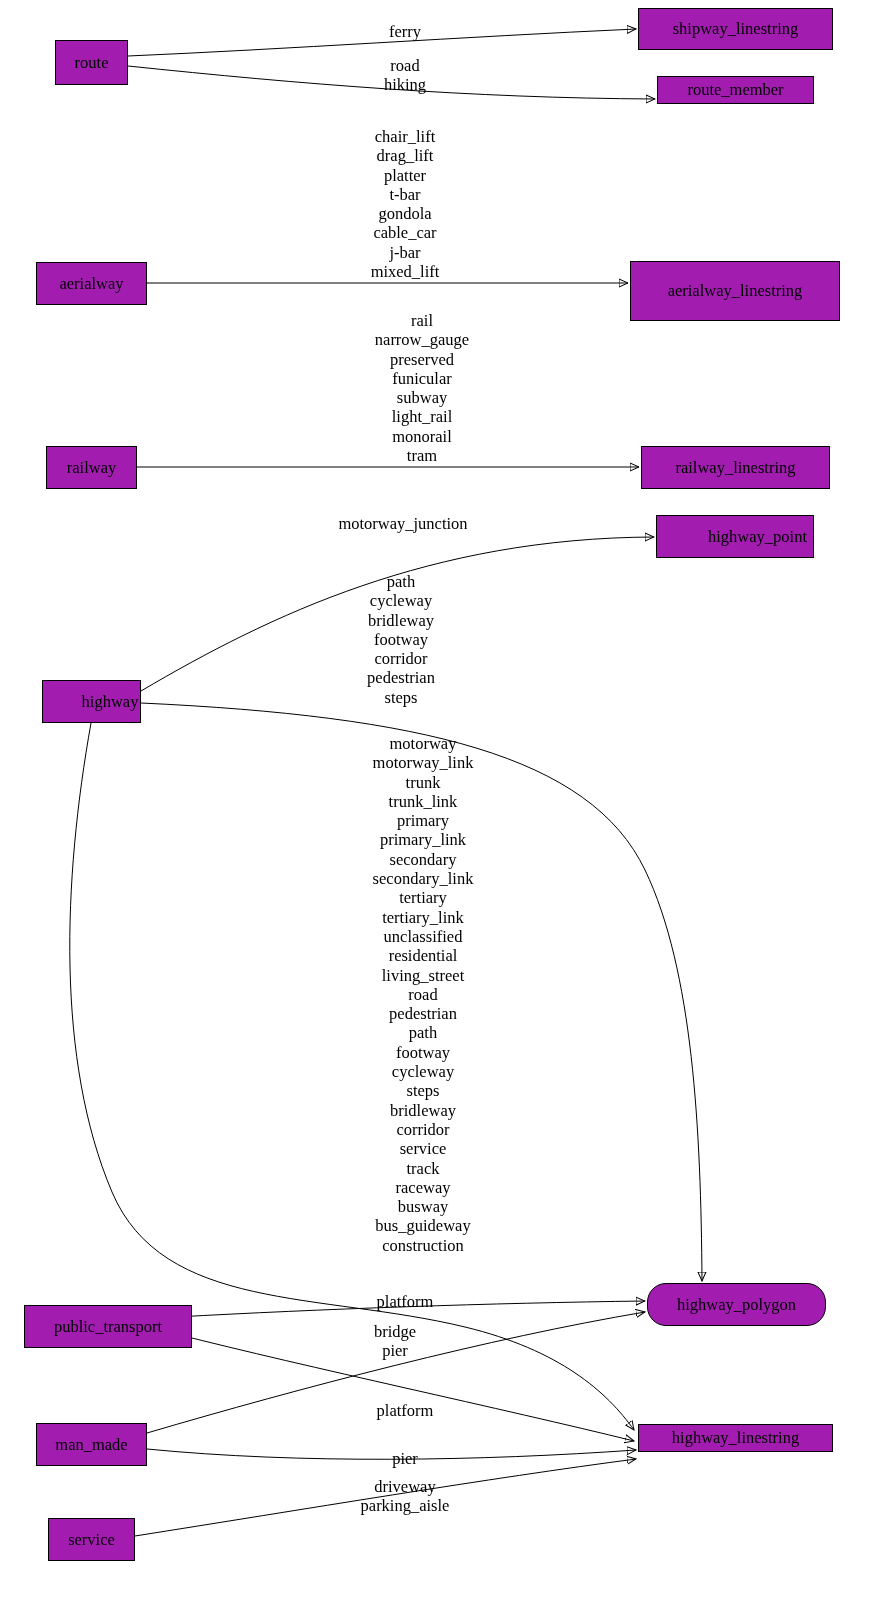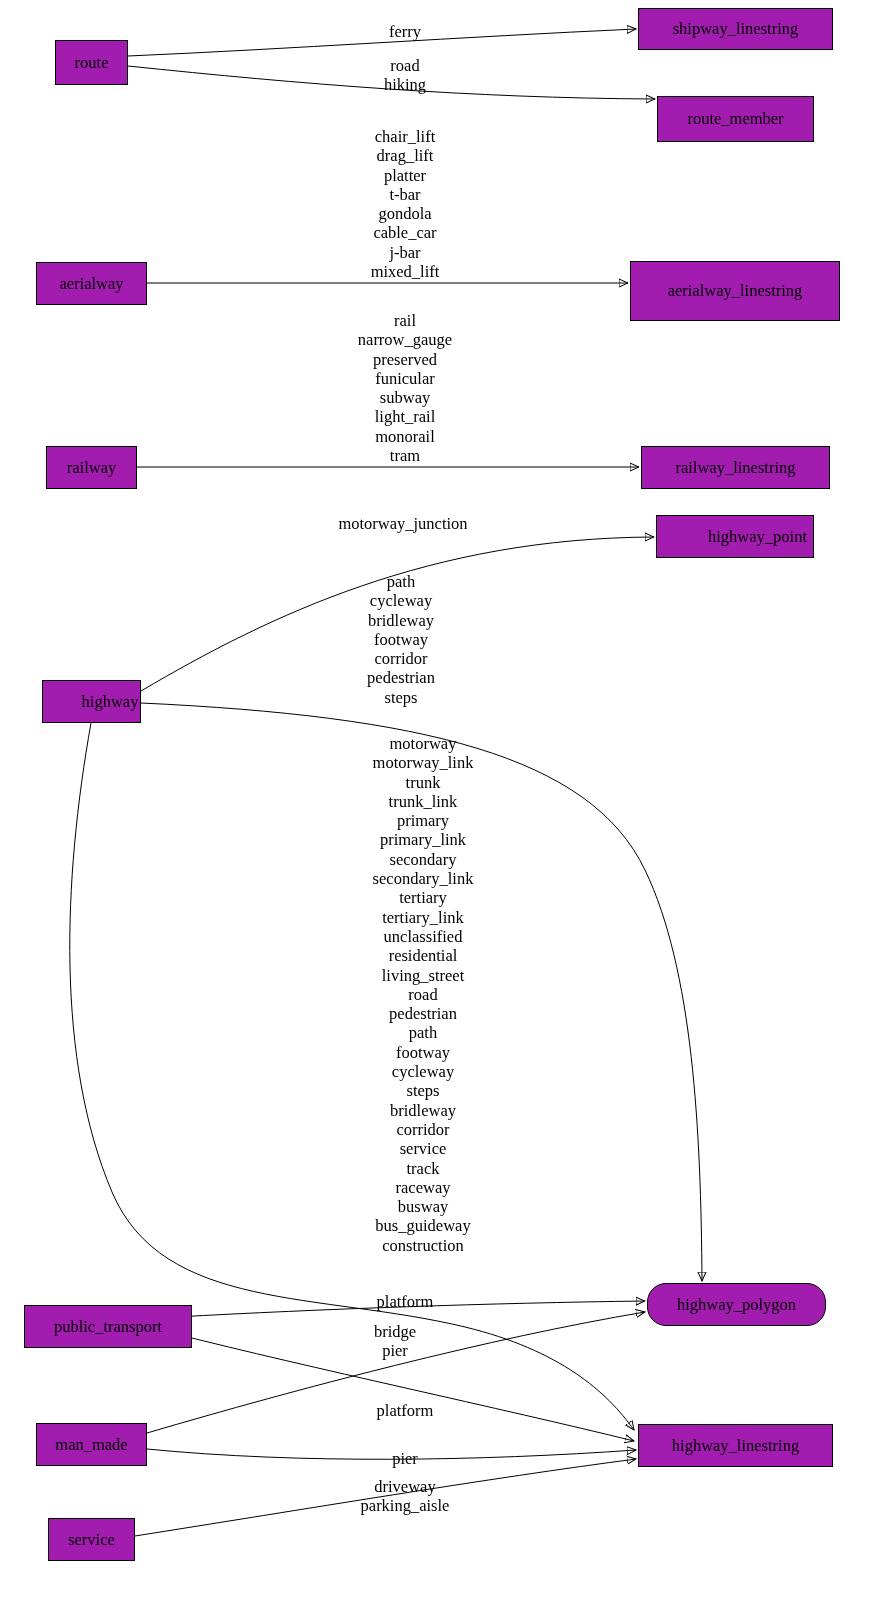--- a/index.html
+++ b/index.html
@@ -54,45 +54,45 @@
     <path d="M91,723 C63,880 56,1060 112,1192 C163,1312 320,1292 465,1327 C560,1350 607,1392 634,1430" marker-end="url(#arrow)"></path>
     <path d="M176,1317 C320,1309 490,1303 645,1301" marker-end="url(#arrow)"></path>
     <path d="M147,1433 C300,1388 490,1338 645,1312" marker-end="url(#arrow)"></path>
     <path d="M176,1334 C310,1368 500,1408 634,1441" marker-end="url(#arrow)"></path>
     <path d="M147,1449 C300,1464 480,1461 636,1450" marker-end="url(#arrow)"></path>
     <path d="M135,1536 C300,1510 490,1478 636,1459" marker-end="url(#arrow)"></path>
   </svg>
 
   <div class="node" style="left:55px; top:40px; width:73px; height:45px;">route</div>
   <div class="node" style="left:638px; top:8px; width:195px; height:42px;">shipway_linestring</div>
-  <div class="node" style="left:657px; top:76px; width:157px; height:46px;margin-top:20px;">route_member</div>
+  <div class="node" style="left:657px; top:76px; width:157px; height:28px;">route_member</div>
   <div class="node" style="left:36px; top:262px; width:111px; height:43px;">aerialway</div>
   <div class="node" style="left:630px; top:261px; width:210px; height:60px;">aerialway_linestring</div>
   <div class="node" style="left:46px; top:446px; width:91px; height:43px;">railway</div>
   <div class="node" style="left:641px; top:446px; width:189px; height:43px;">railway_linestring</div>
   <div class="node" style="left:42px; top:680px; width:99px; height:43px;padding-left:37px;">highway</div>
   <div class="node" style="left:656px; top:515px; width:158px; height:43px;padding-left:45px;">highway_point</div>
   <div class="node" style="left:24px; top:1305px; width:168px; height:43px;">public_transport</div>
   <div class="node" style="left:647px; top:1283px; width:179px; height:43px;border-radius:19px;">highway_polygon</div>
   <div class="node" style="left:36px; top:1423px; width:111px; height:43px;">man_made</div>
-  <div class="node" style="left:638px; top:1424px; width:195px; height:43px;">highway_linestring</div>
+  <div class="node" style="left:638px; top:1424px; width:195px; height:28px;">highway_linestring</div>
   <div class="node" style="left:48px; top:1518px; width:87px; height:43px;">service</div>
 
   <div class="edge-label" style="left:405px; top:22px;">ferry</div>
   <div class="edge-label" style="left:405px; top:56px;">road
 hiking</div>
   <div class="edge-label" style="left:405px; top:127px;">chair_lift
 drag_lift
 platter
 t-bar
 gondola
 cable_car
 j-bar
 mixed_lift</div>
-  <div class="edge-label" style="left:405px; top:311px;">rail
+  <div class="edge-label" style="left:422px; top:311px;">rail
 narrow_gauge
 preserved
 funicular
 subway
 light_rail
 monorail
 tram</div>
   <div class="edge-label" style="left:403px; top:514px;">motorway_junction</div>
   <div class="edge-label" style="left:401px; top:572px;">path
 cycleway

